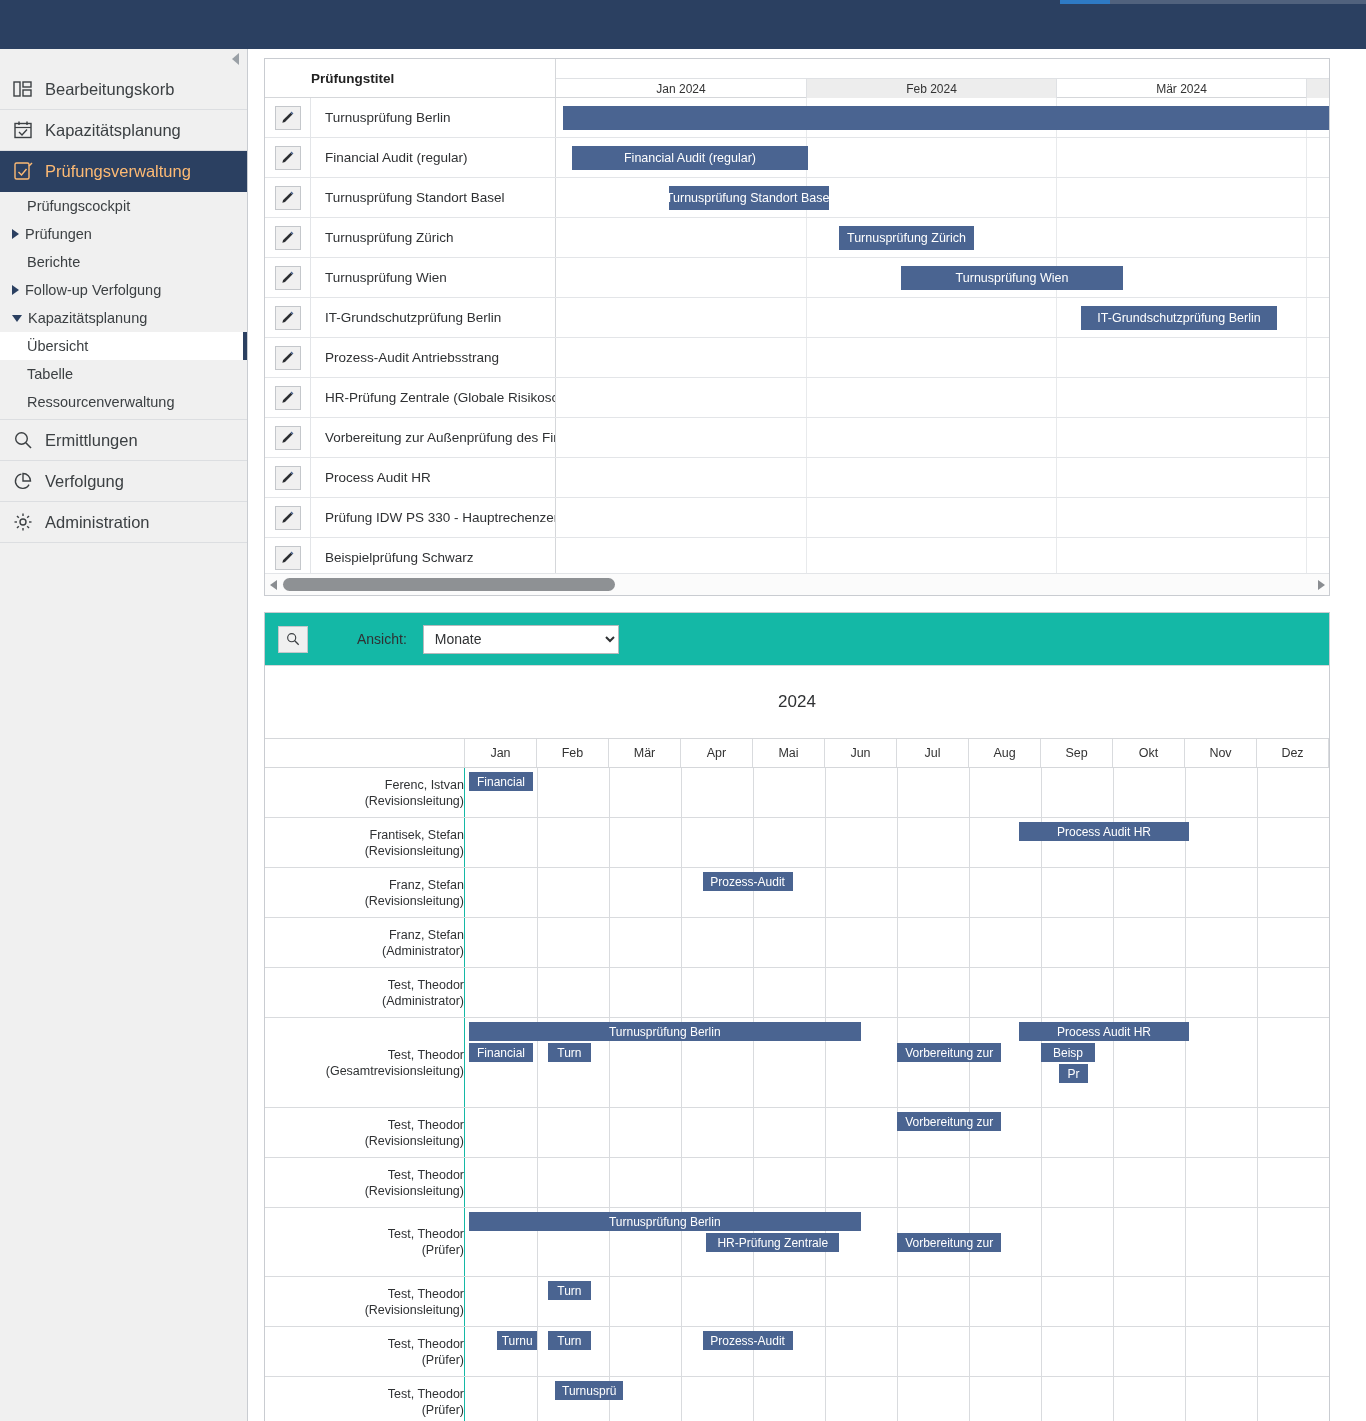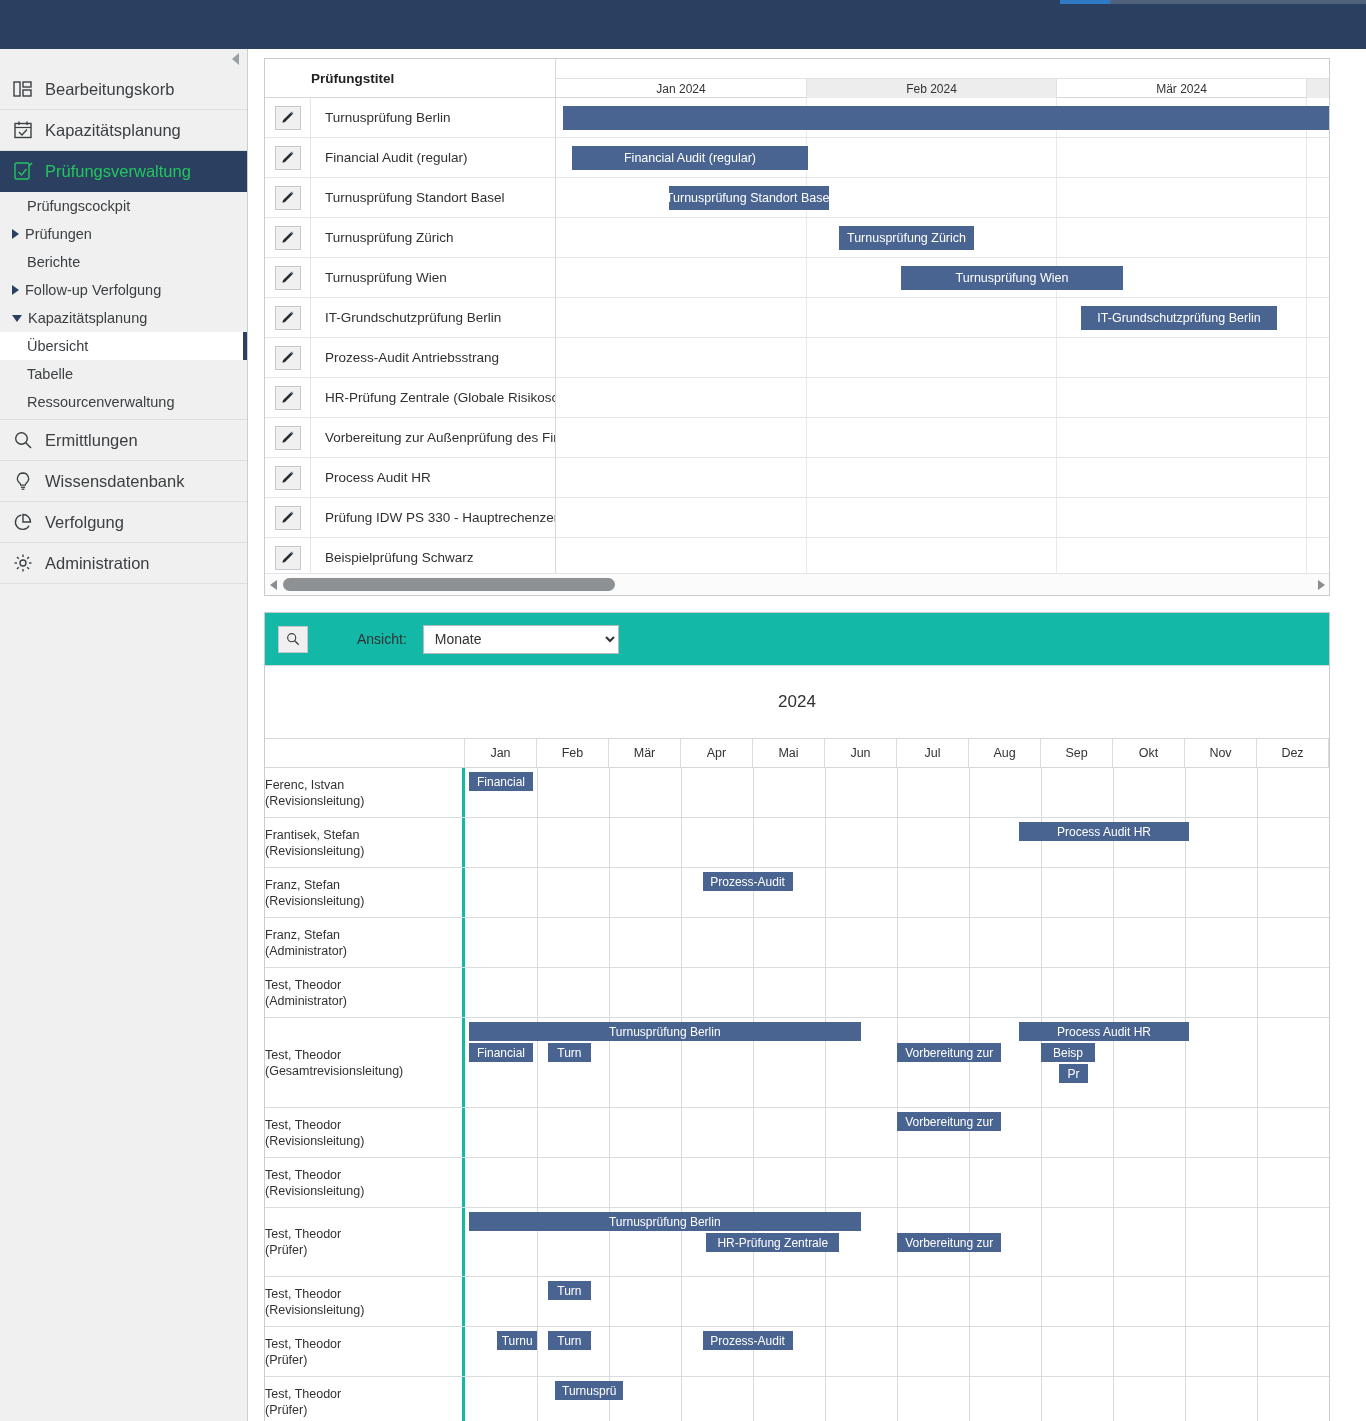--- a/index.html
+++ b/index.html
@@ -60,21 +60,21 @@
     border-right: 7px solid #9aa0a6;
   }
   .nav-top {
     display: flex; align-items: center;
     height: 41px; padding-left: 10px;
     border-bottom: 1px solid #dcdee1;
     color: #3c4043; font-size: 16.5px;
     cursor: pointer;
   }
   .nav-top.active {
-    background: #2b4061; color: #22c55e;
+    background: #2b4061; color: #fdba74;
     border-bottom: 1px solid #2b4061;
   }
   .nav-top .ic {
     width: 26px; height: 22px;
     margin-right: 9px;
     display: inline-flex; align-items: center; justify-content: center;
     flex: 0 0 26px;
   }
   .nav-top svg { display: block; }
   .sub-item {
@@ -264,23 +264,23 @@
     border-right: 1px solid #d9dbde;
     font-size: 12.5px; color: #333;
     display: flex; align-items: center; justify-content: center;
   }
   .prow {
     display: flex; min-height: 50px;
     border-bottom: 1px solid #d9dbde;
   }
   .pname {
     width: 200px; flex: 0 0 200px;
-    border-right: 3px solid #14b8a6;
+    border-right: 1px solid #14b8a6;
     display: flex; flex-direction: column;
-    align-items: flex-start; justify-content: center;
+    align-items: flex-end; justify-content: center;
     font-size: 12.5px; color: #2f3133; line-height: 1.28;
     text-align: center;
   }
   .ptrack {
     flex: 1 1 auto; position: relative;
   }
   .vline {
     position: absolute; top: 0; bottom: 0; width: 1px; background: #d9dbde;
   }
   .pbar {
@@ -370,30 +370,20 @@
     </div>
   <div id="nav-bottom">
       <div class="nav-top">
         <span class="ic">
           <svg width="20" height="20" viewBox="0 0 20 20">
             <circle cx="8.5" cy="8.5" r="5.8" fill="none" stroke="currentColor" stroke-width="1.4"></circle>
             <line x1="12.8" y1="12.8" x2="18" y2="18" stroke="currentColor" stroke-width="1.6"></line>
           </svg>
         </span>
         <span>Ermittlungen</span>
-      </div>
-      <div class="nav-top">
-        <span class="ic">
-          <svg width="20" height="20" viewBox="0 0 20 20">
-            <path d="M10 2 a5.6 5.6 0 0 0-3.4 10 c0.9 0.8 1.1 1.4 1.1 2.2 h4.6 c0-0.8 0.2-1.4 1.1-2.2 A5.6 5.6 0 0 0 10 2 z" fill="none" stroke="currentColor" stroke-width="1.3"></path>
-            <line x1="7.9" y1="16.3" x2="12.1" y2="16.3" stroke="currentColor" stroke-width="1.3"></line>
-            <line x1="8.6" y1="18.2" x2="11.4" y2="18.2" stroke="currentColor" stroke-width="1.3"></line>
-          </svg>
-        </span>
-        <span>Wissensdatenbank</span>
       </div>
       <div class="nav-top">
         <span class="ic">
           <svg width="20" height="20" viewBox="0 0 20 20">
             <path d="M10 10 V2.5 A7.5 7.5 0 0 1 17.5 10 Z" fill="none" stroke="currentColor" stroke-width="1.4"></path>
             <path d="M16 13.6 A7.2 7.2 0 1 1 8.4 3.1" fill="none" stroke="currentColor" stroke-width="1.4"></path>
           </svg>
         </span>
         <span>Verfolgung</span>
       </div>

